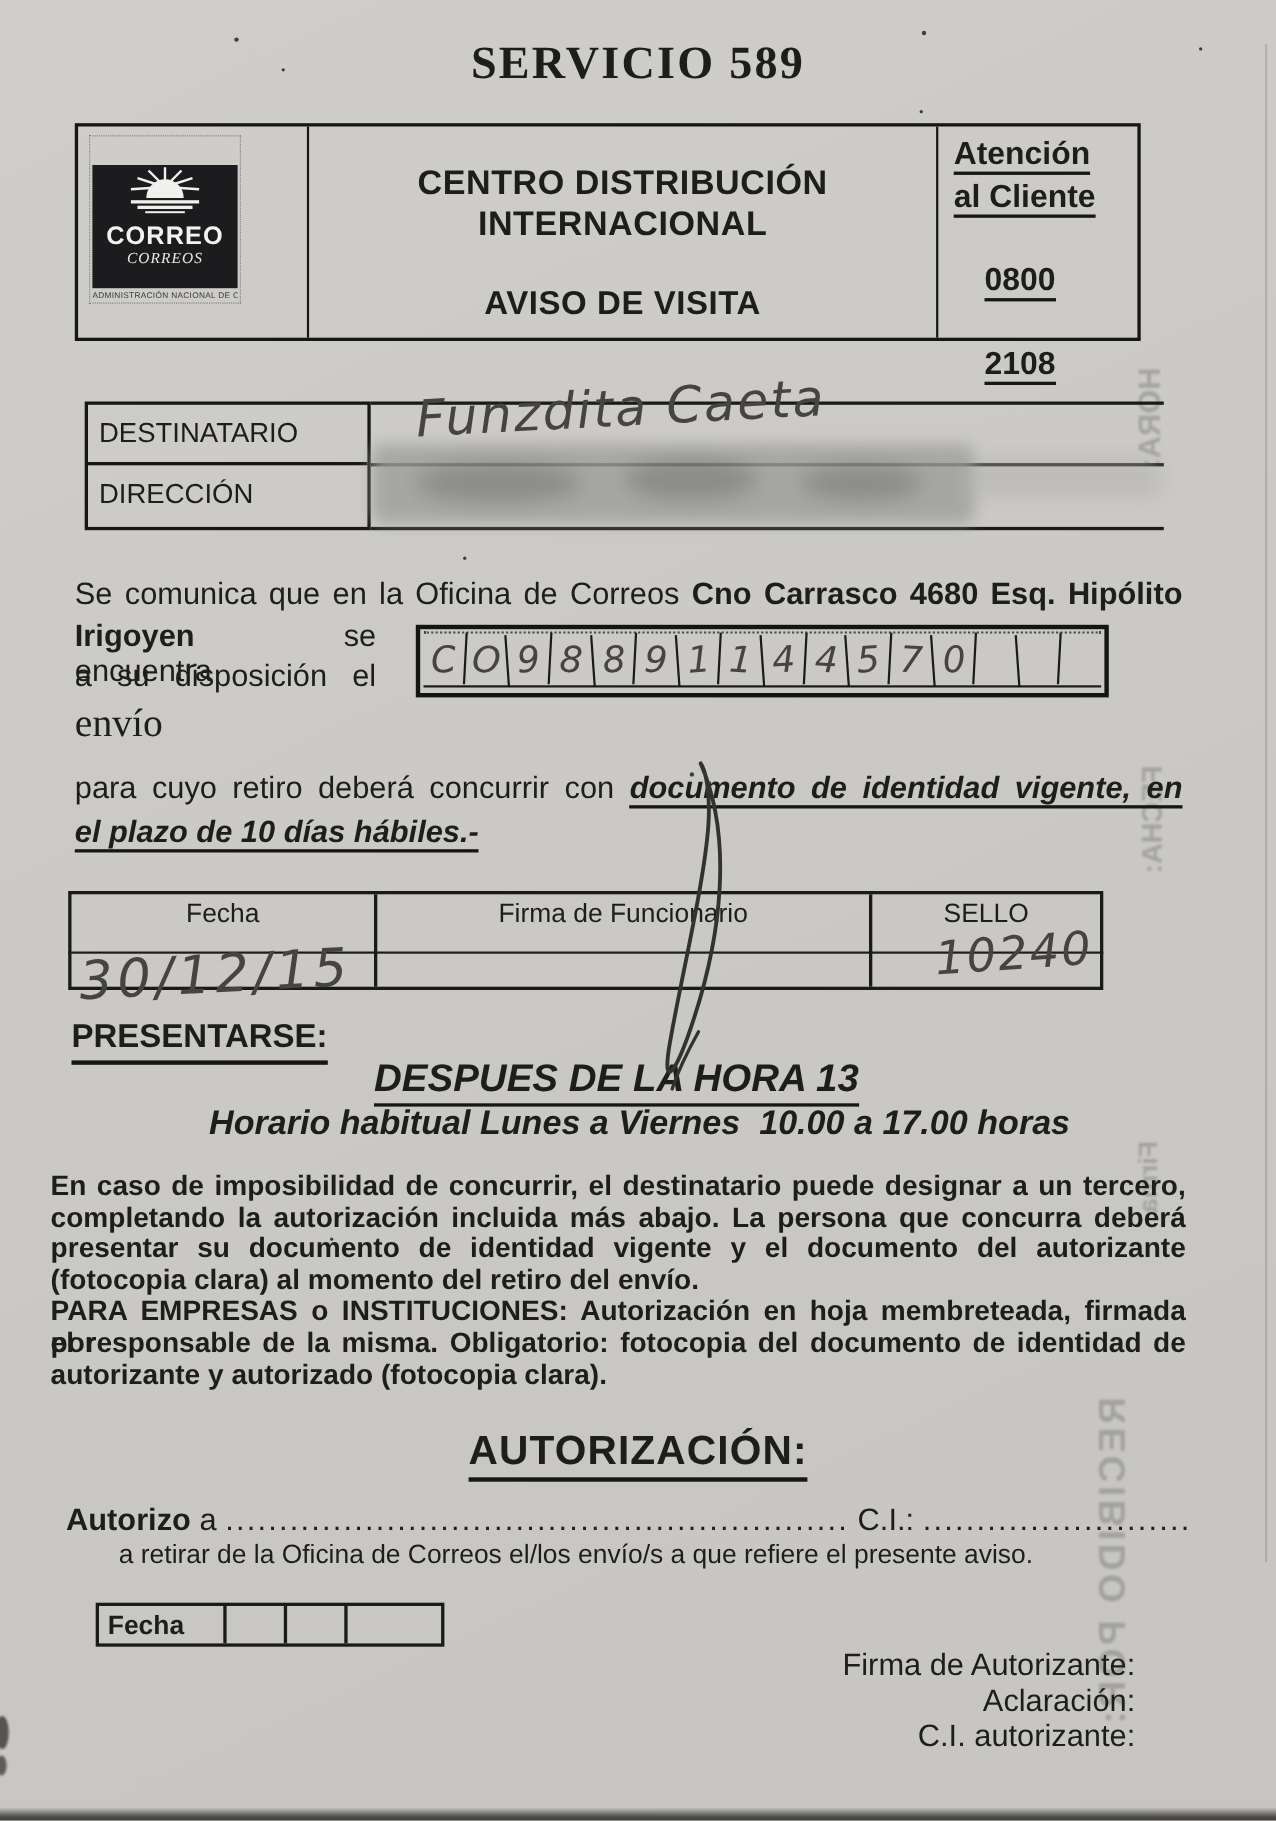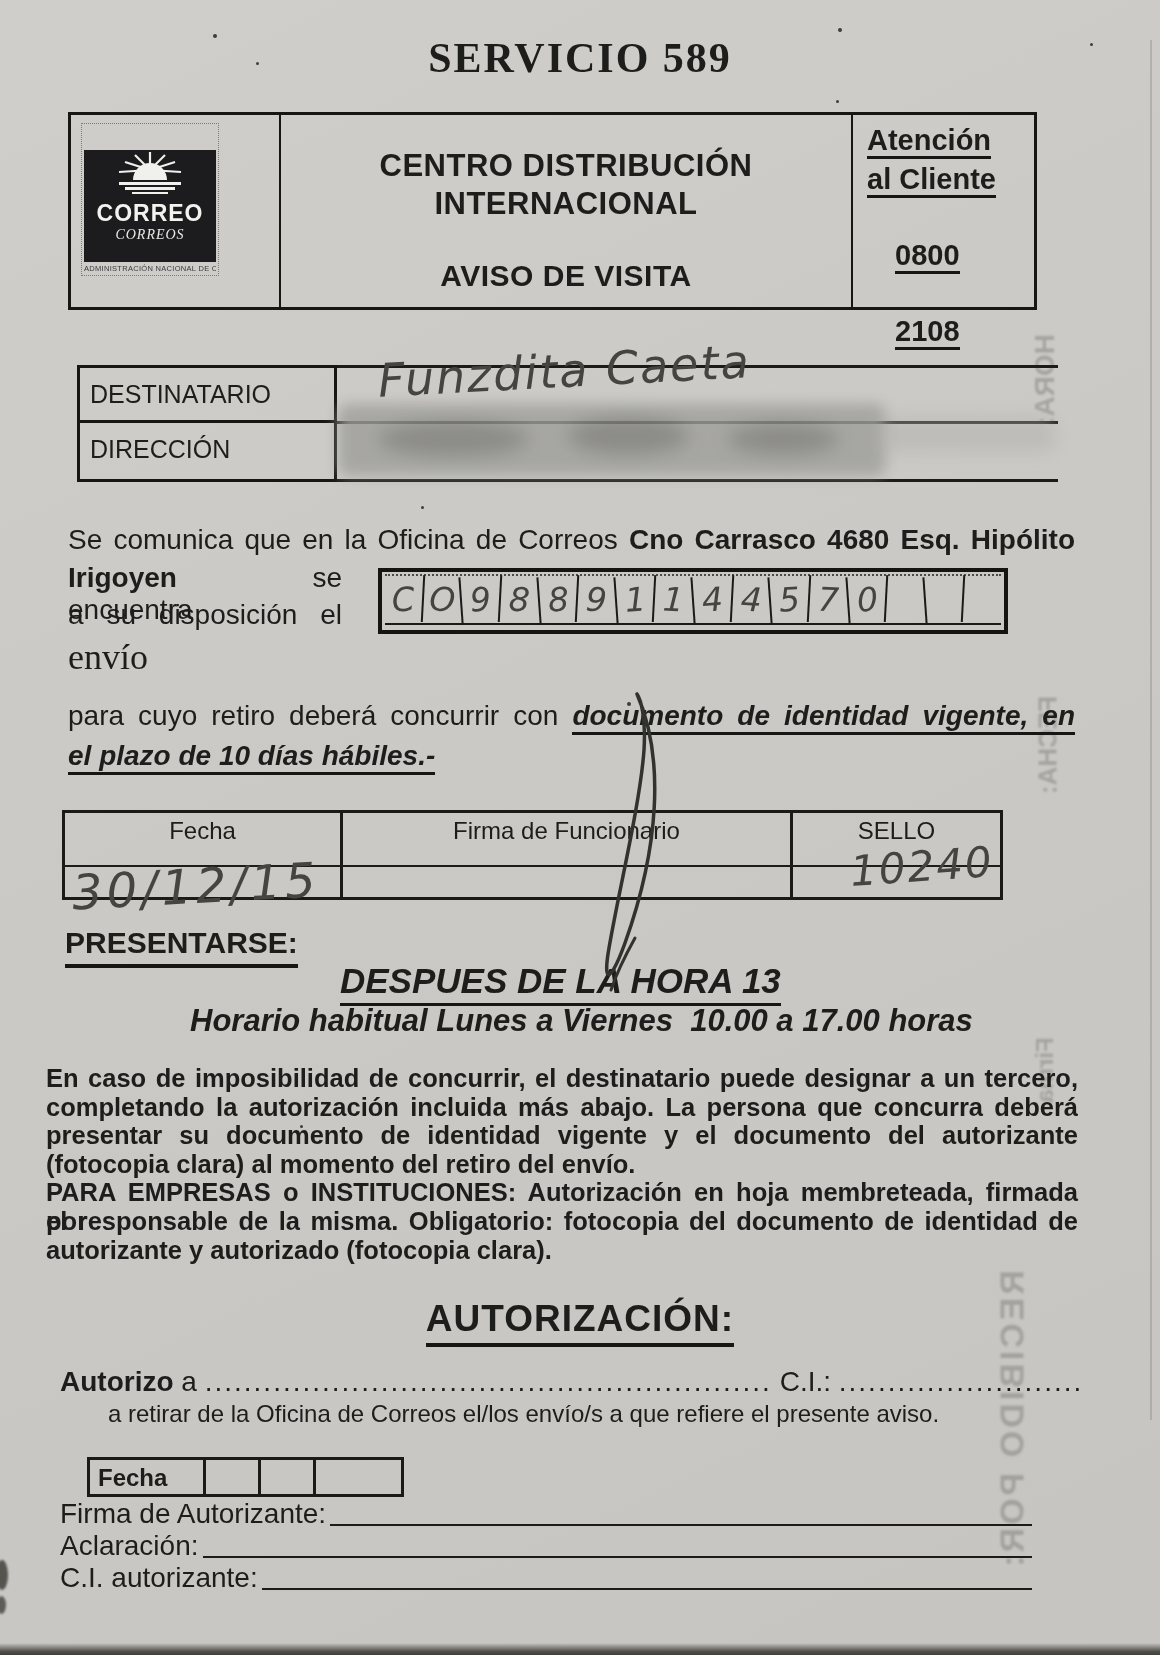--- a/index.html
+++ b/index.html
@@ -83,21 +83,21 @@
   
   .auth-title-wrap{left:0;right:0;top:1298px;text-align:center;}
   .auth-title{display:inline-block;font-weight:bold;font-size:37px;letter-spacing:1px;border-bottom:4px solid #161615;padding-bottom:3px;}
   .autorizo-row{left:60px;top:1366px;width:980px;font-size:28px;white-space:nowrap;}
   .dots{letter-spacing:2px;}
   .auth-line2{left:76px;top:1400px;font-size:24px;margin-left:32px;}
   .fecha-box{left:87px;top:1457px;width:317px;height:40px;border:3px solid #1a1a19;box-sizing:border-box;display:flex;}
   .fb-label{width:116px;border-right:3px solid #1a1a19;box-sizing:border-box;font-weight:bold;font-size:24px;padding:4px 0 0 8px;}
   .fb-cell{width:55px;border-right:3px solid #1a1a19;box-sizing:border-box;}
   .fb-last{flex:1;border-right:none;}
-  .sign-row{display:flex;align-items:flex-end;font-size:28px;}
+  .sign-row{display:flex;align-items:flex-end;font-size:28px;flex-direction:column;}
   .fill-line{flex:1;border-bottom:2.5px solid #1b1b1a;margin:0 0 4px 4px;height:24px;}
   .row-firma{left:60px;top:1498px;width:972px;}
   .row-aclar{left:60px;top:1530px;width:972px;}
   .row-ci{left:60px;top:1562px;width:972px;}
 
   
   .ghost{position:absolute;white-space:nowrap;font-weight:bold;color:rgba(112,112,106,.42);
          filter:blur(1.2px);transform:translate(-50%,-50%) rotate(-90deg) scaleX(-1);}
   .g-hora{left:1045px;top:380px;font-size:28px;}
   .g-fecha{left:1048px;top:745px;font-size:26px;}

